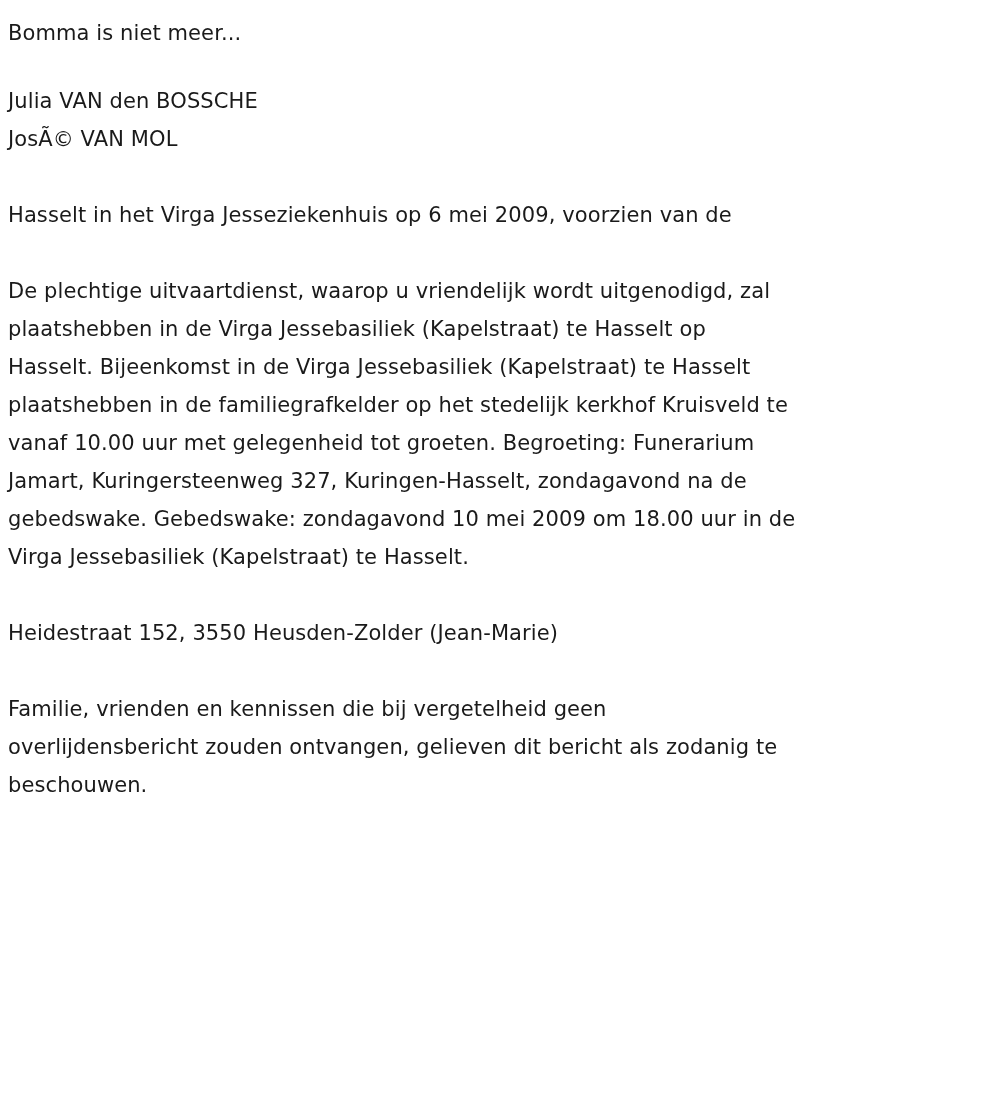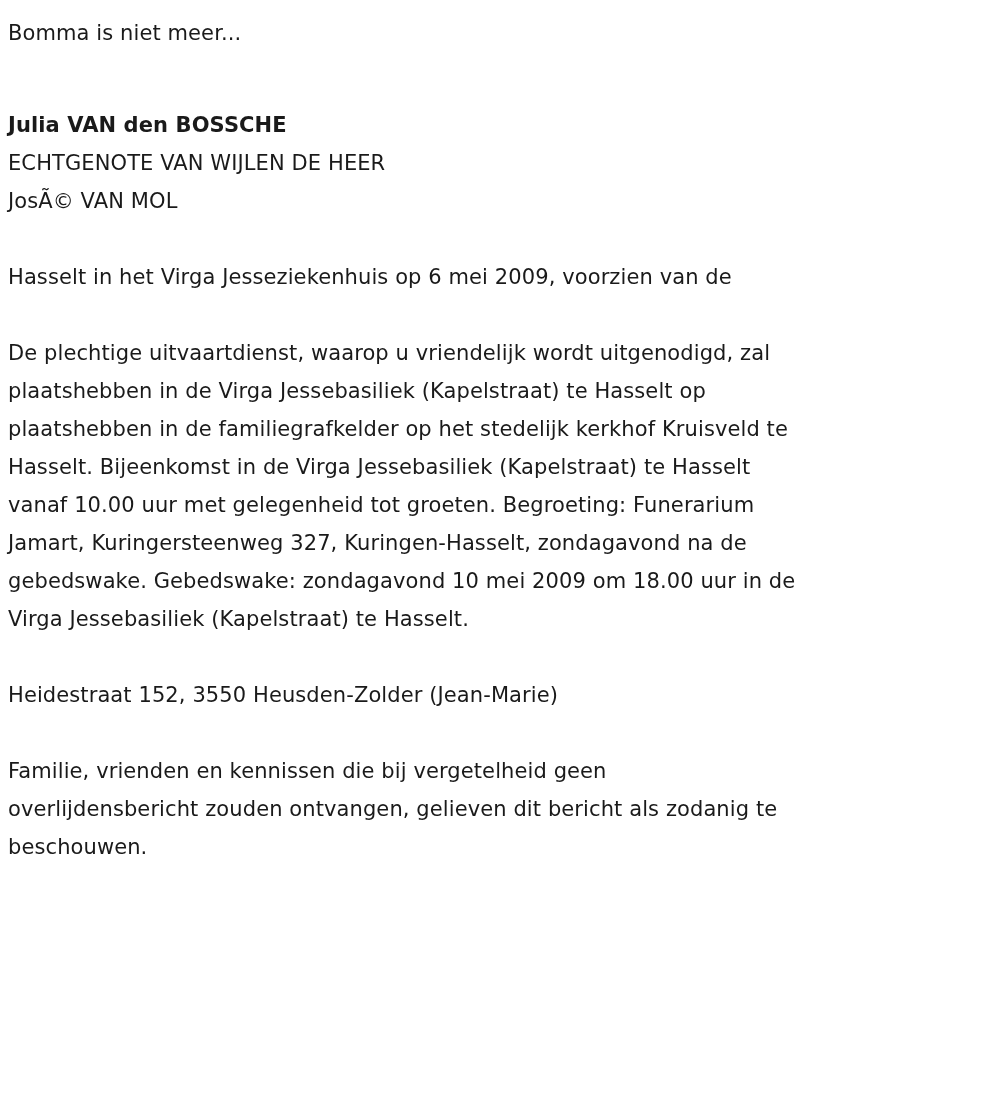--- a/index.html
+++ b/index.html
@@ -26,53 +26,51 @@
     line-height: 38px;
     letter-spacing: 0.1px;
     white-space: pre-wrap;
   }
   .para {
     margin: 0;
   }
   .gap-sm { height: 30px; }
   .gap-md { height: 38px; }
   .bold {
-    font-weight: bold;
-    margin-top: 24px;
+    font-weight: normal;
   }
   .block {
     margin: 0;
   }
 </style>
 </head>
 <body>
 
 <div class="page">
 
   <div class="line para">Bomma is niet meer...</div>
 
   <div class="gap-sm"></div>
 
   <div class="line bold">Julia VAN den BOSSCHE</div>
-  <div class="line">ECHTGENOTE VAN WIJLEN DE HEER</div>
   <div class="line">JosÃ© VAN MOL</div>
 
   <div class="gap-md"></div>
 
   <div class="block">
     <div class="line">Hasselt in het Virga Jesseziekenhuis op 6 mei 2009, voorzien van de</div>
   </div>
 
   <div class="gap-md"></div>
 
   <div class="block">
     <div class="line">De plechtige uitvaartdienst, waarop u vriendelijk wordt uitgenodigd, zal</div>
     <div class="line">plaatshebben in de Virga Jessebasiliek (Kapelstraat) te Hasselt op</div>
+    <div class="line">Hasselt. Bijeenkomst in de Virga Jessebasiliek (Kapelstraat) te Hasselt</div>
     <div class="line">plaatshebben in de familiegrafkelder op het stedelijk kerkhof Kruisveld te</div>
-    <div class="line">Hasselt. Bijeenkomst in de Virga Jessebasiliek (Kapelstraat) te Hasselt</div>
     <div class="line">vanaf 10.00 uur met gelegenheid tot groeten. Begroeting: Funerarium</div>
     <div class="line">Jamart, Kuringersteenweg 327, Kuringen-Hasselt, zondagavond na de</div>
     <div class="line">gebedswake. Gebedswake: zondagavond 10 mei 2009 om 18.00 uur in de</div>
     <div class="line">Virga Jessebasiliek (Kapelstraat) te Hasselt.</div>
   </div>
 
   <div class="gap-md"></div>
 
   <div class="block">
     <div class="line">Heidestraat 152, 3550 Heusden-Zolder (Jean-Marie)</div>

